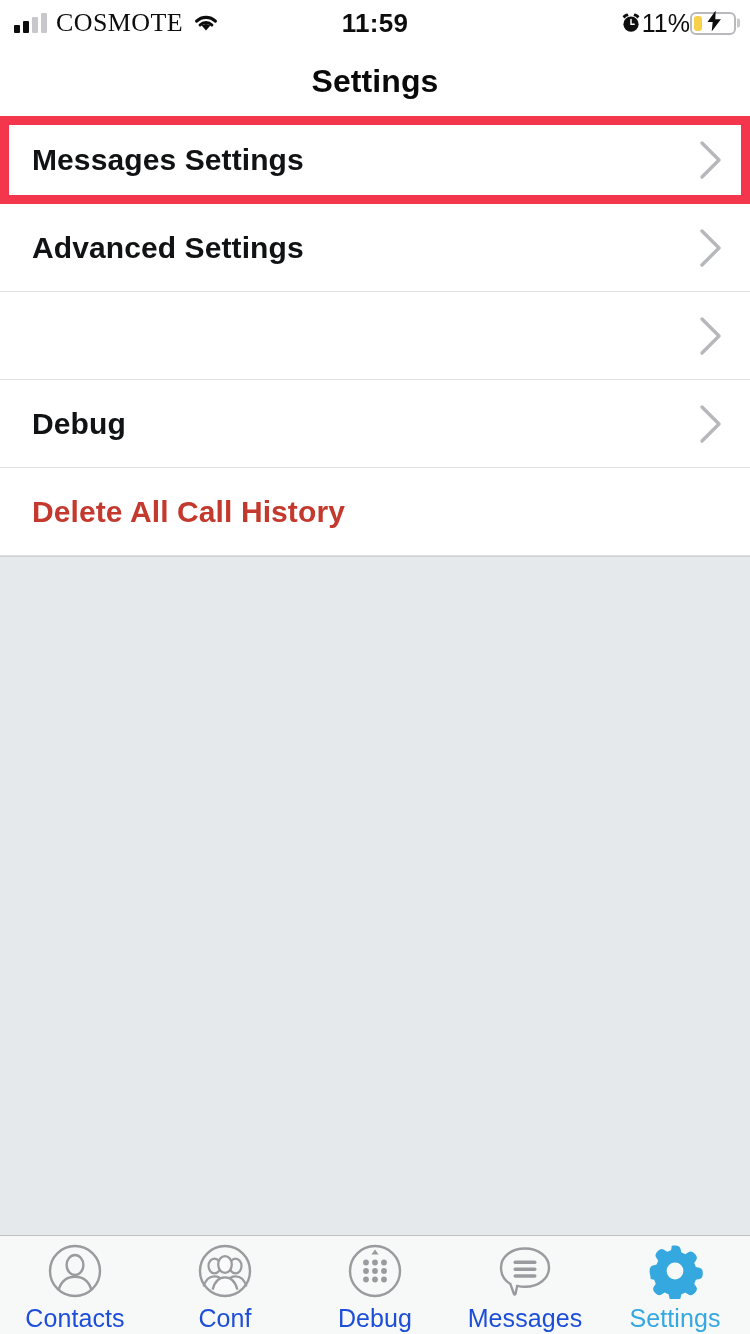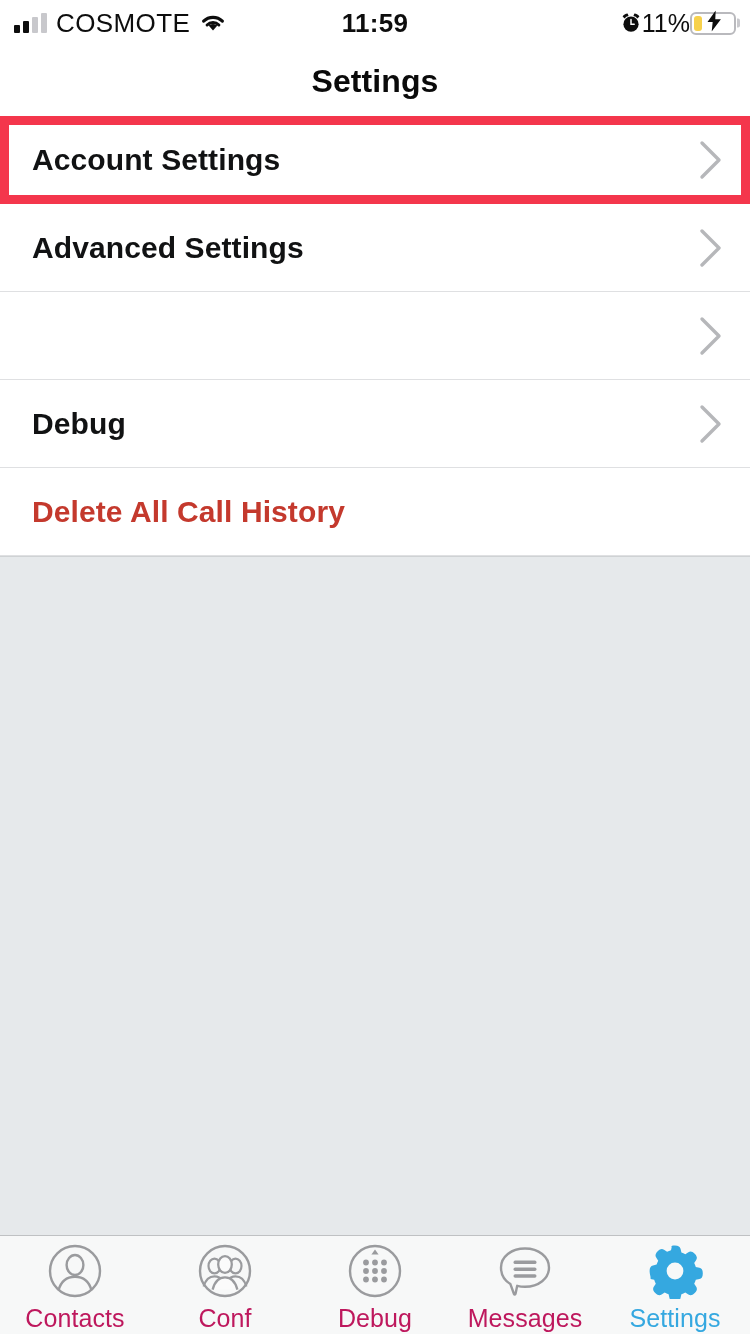--- a/index.html
+++ b/index.html
@@ -18,21 +18,21 @@
   }
 
   
   .statusbar {
     height:46px; flex:0 0 46px;
     background:#ffffff;
     display:flex; align-items:center;
     position:relative;
     padding:0 14px 0 14px;
   }
-  .sb-left { display:flex; align-items:center; gap:9px; }
+  .sb-left { display:flex; align-items:center; gap:9px;font-family:Liberation Serif, serif; }
   .signal { display:flex; align-items:flex-end; gap:3px; height:20px; }
   .signal i { display:block; width:6px; border-radius:1px; background:#0d0d0d; }
   .signal i.b1 { height:8px; }
   .signal i.b2 { height:12px; }
   .signal i.b3 { height:16px; background:#c8c8cc; }
   .signal i.b4 { height:20px; background:#c8c8cc; }
   .carrier { font-size:26px; letter-spacing:.4px; color:#0d0d0d; font-weight:400; }
   .wifi { width:28px; height:20px; position:relative; }
   .sb-center {
     position:absolute; left:0; right:0; top:0; bottom:0;
@@ -99,21 +99,21 @@
     display:flex; align-items:stretch;
   }
   .tab {
     flex:1 1 20%;
     display:flex; flex-direction:column;
     align-items:center; justify-content:center;
     gap:4px;
     padding-top:4px;
   }
   .tab-icon { height:58px; display:flex; align-items:center; justify-content:center; }
-  .tab-label { font-size:25px; color:#be185d; letter-spacing:.1px; }
+  .tab-label { font-size:25px; color:#1d4ed8; letter-spacing:.1px; }
   .tab.active .tab-label { color:#35A8E0; }
 </style>
 </head>
 <body>
 
 <div id="screen">
 
   <div class="statusbar">
     <div class="sb-left">
       <div class="signal">
@@ -158,21 +158,21 @@
   </div>
 
   <div class="navbar">
     <span class="nav-title">Settings</span>
   </div>
 
   <div class="list">
 
     <div class="row-highlight-wrap">
       <div class="row">
-        <span class="row-label">Account Settings</span>
+        <span class="row-label">Messages Settings</span>
         <span class="chev">
           <svg width="26" height="44" viewBox="0 0 26 44">
               <path d="M4 5 L21 22 L4 39" stroke="#b6b7ba" stroke-width="3.4" fill="none" stroke-linecap="round" stroke-linejoin="round"></path>
             </svg>
         </span>
       </div>
       <div class="focus-ring"></div>
     </div>
 
     <div class="row">

